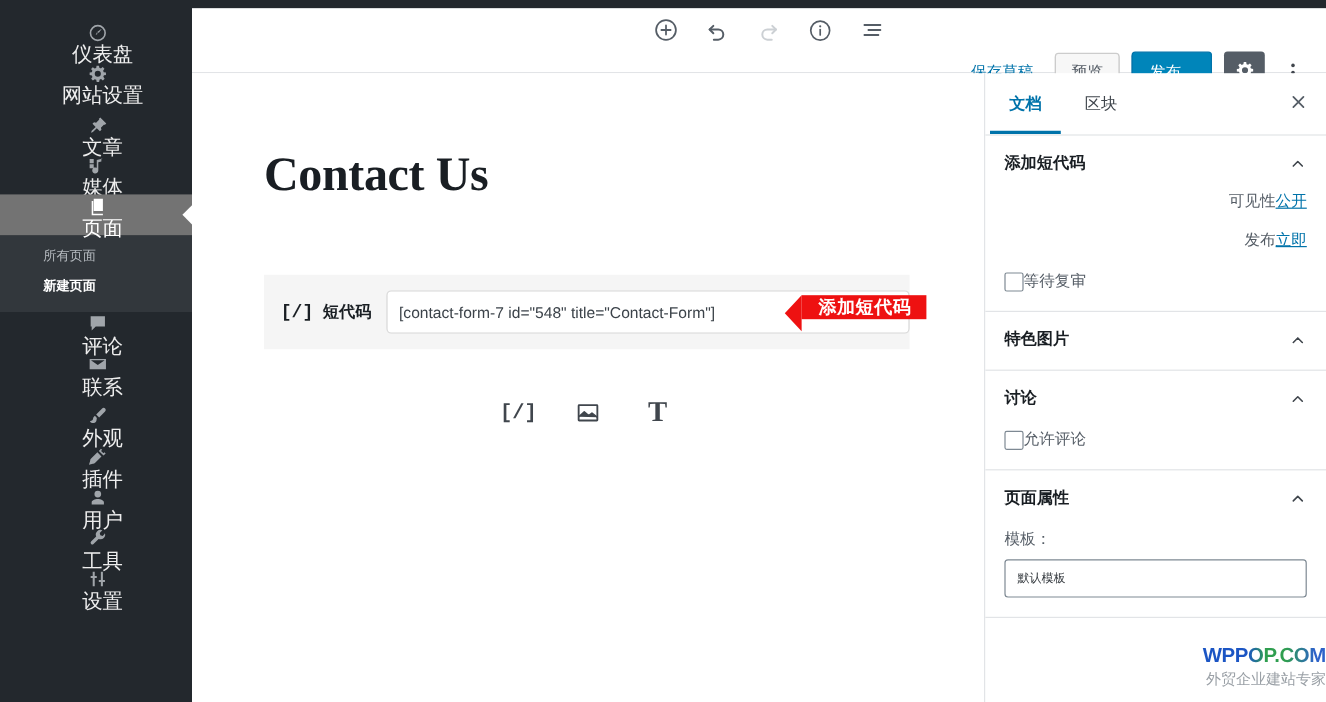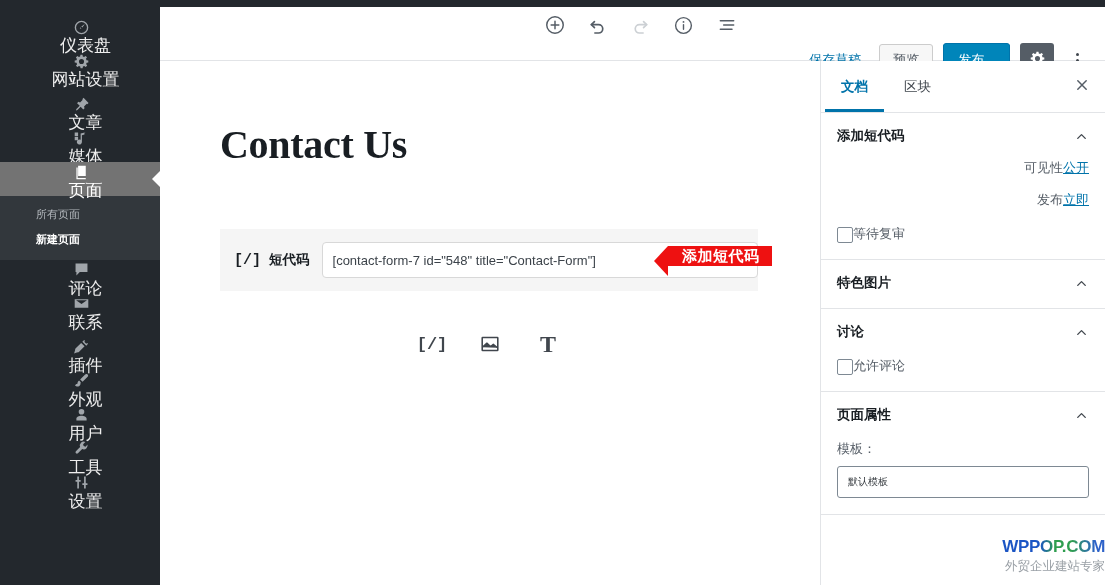--- a/index.html
+++ b/index.html
@@ -312,33 +312,33 @@
           </svg>
       </span>
       <span class="lbl">联系</span>
     </div>
 
     <div class="menu-gap"></div>
 
     <div class="menu-item">
       <span class="ic">
         <svg width="17" height="17" viewBox="0 0 20 20" fill="currentColor">
+            <path d="M17.2 2.8c-1-1-2.3-.6-3.2.3L8.4 8.7l2.9 2.9 5.6-5.6c.9-.9 1.3-2.2.3-3.2zM7.2 10l-1 1c-1.2 1.2-.4 2-1.3 3-.7.8-2 .6-2.6 1.5.8 1.2 2.3 1.8 3.7 1.6 1.6-.2 2.8-1.6 2.8-3.2l.3-1.8-1.9-2.1z"></path>
+          </svg>
+      </span>
+      <span class="lbl">外观</span>
+    </div>
+
+    <div class="menu-item">
+      <span class="ic">
+        <svg width="17" height="17" viewBox="0 0 20 20" fill="currentColor">
             <path d="M13.1 2.3 11 4.4l4.6 4.6 2.1-2.1-1.1-1.1-1 1-2.4-2.4 1-1-1.1-1.1zM9.6 5.8 3.2 12.2c-.6.6-.8 1.3-.7 2l-1.2 3.9 3.9-1.2c.7.1 1.4-.1 2-.7l6.4-6.4-4-4z"></path>
           </svg>
       </span>
       <span class="lbl">插件</span>
-    </div>
-
-    <div class="menu-item">
-      <span class="ic">
-        <svg width="17" height="17" viewBox="0 0 20 20" fill="currentColor">
-            <path d="M17.2 2.8c-1-1-2.3-.6-3.2.3L8.4 8.7l2.9 2.9 5.6-5.6c.9-.9 1.3-2.2.3-3.2zM7.2 10l-1 1c-1.2 1.2-.4 2-1.3 3-.7.8-2 .6-2.6 1.5.8 1.2 2.3 1.8 3.7 1.6 1.6-.2 2.8-1.6 2.8-3.2l.3-1.8-1.9-2.1z"></path>
-          </svg>
-      </span>
-      <span class="lbl">外观</span>
     </div>
 
     <div class="menu-item">
       <span class="ic">
         <svg width="17" height="17" viewBox="0 0 20 20" fill="currentColor">
             <path d="M10 10a3.3 3.3 0 1 0 0-6.6A3.3 3.3 0 0 0 10 10zm0 1.6c-2.9 0-6 1.4-6 3.2V17h12v-2.2c0-1.8-3.1-3.2-6-3.2z"></path>
           </svg>
       </span>
       <span class="lbl">用户</span>
     </div>

